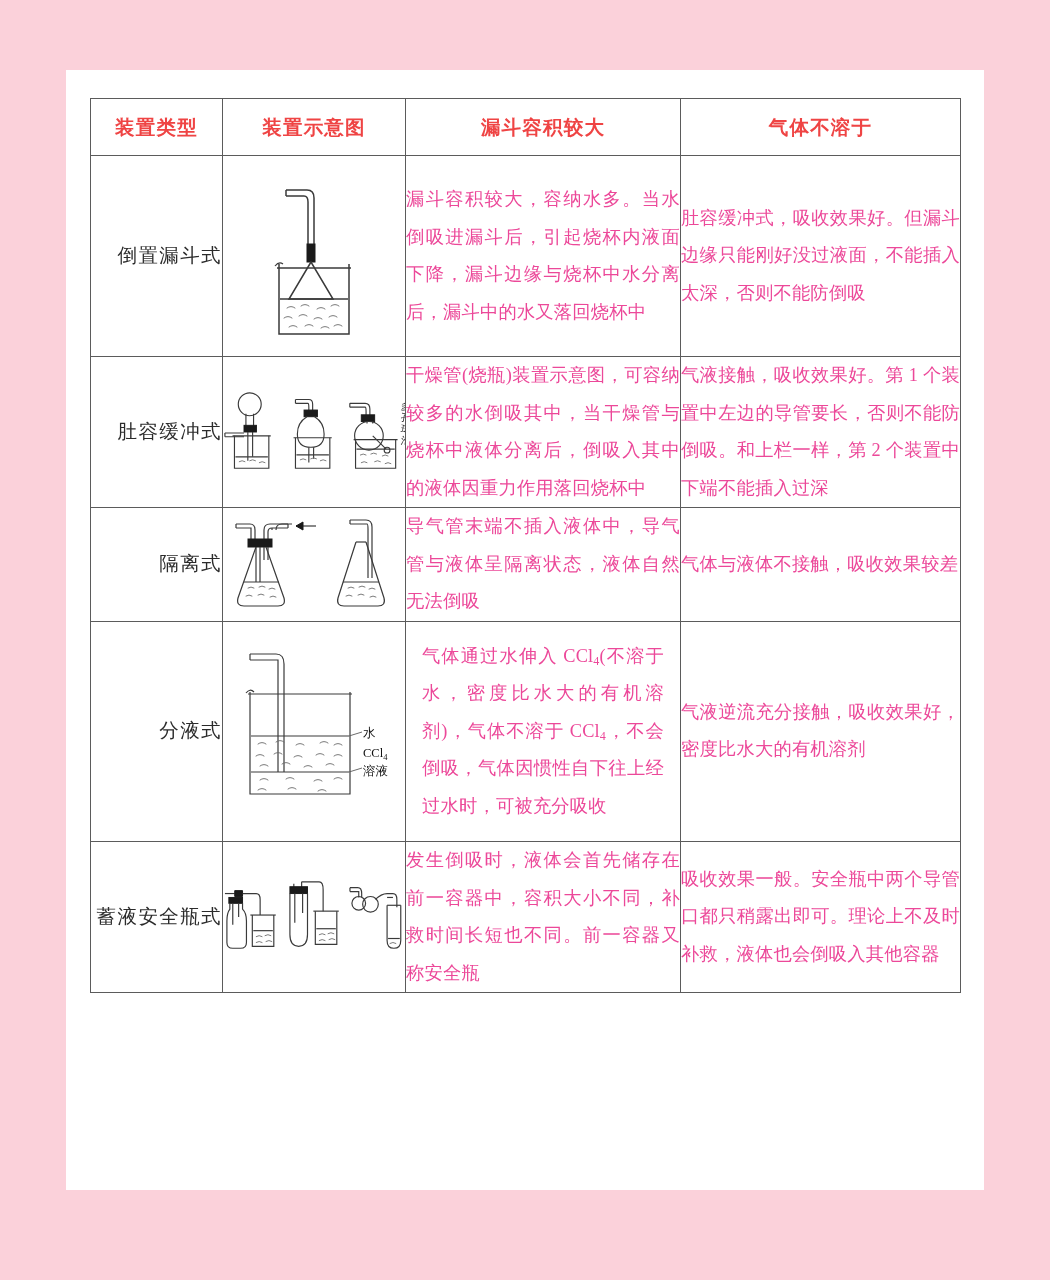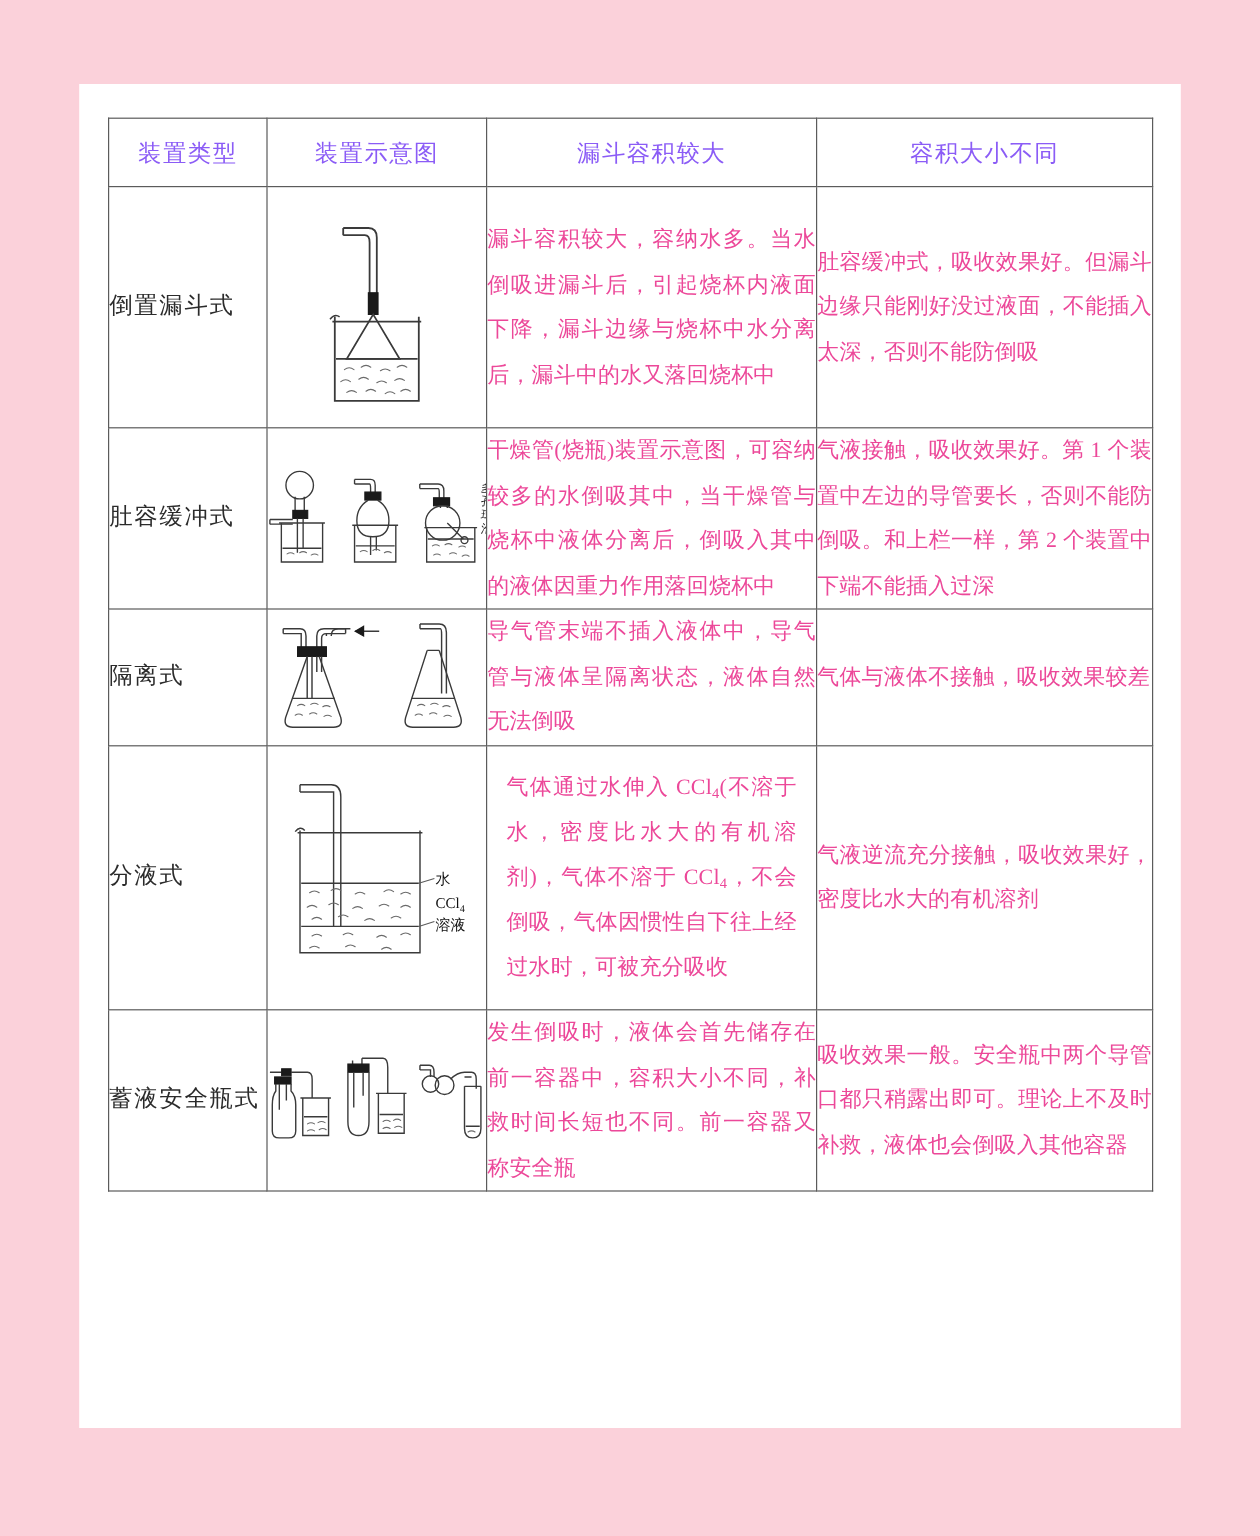--- a/index.html
+++ b/index.html
@@ -52,28 +52,28 @@
 
   col.c1 { width: 132px; }
   col.c2 { width: 183px; }
   col.c3 { width: 275px; }
   col.c4 { width: 280px; }
 
   
   .hdr {
     height: 56px;
     font-size: 19.5px;
-    color: #8b5cf6;
+    color: #ef4444;
     letter-spacing: 1.2px;
-    font-weight: 400;
+    font-weight: 700;
   }
 
   
   .typecell {
-    text-align: left;
+    text-align: right;
     font-size: 19.5px;
     color: #2b2b2b;
     letter-spacing: 1.4px;
     line-height: 1.95;
     padding: 0 8px;
   }
 
   
   .txtcell {
     font-size: 18.3px;
@@ -130,21 +130,21 @@
         <col class="c1">
           <col class="c2">
           <col class="c3">
           <col class="c4">
       </colgroup>
       <thead>
         <tr>
           <th class="hdr">装置类型</th>
           <th class="hdr">装置示意图</th>
           <th class="hdr">漏斗容积较大</th>
-          <th class="hdr">容积大小不同</th>
+          <th class="hdr">气体不溶于</th>
         </tr>
       </thead>
       <tbody>
 
         <tr>
           <td class="typecell">倒置漏斗式</td>
           <td class="diagcell">
             <div class="diagwrap">
               <svg width="150" height="200" viewBox="0 0 150 200">
 

